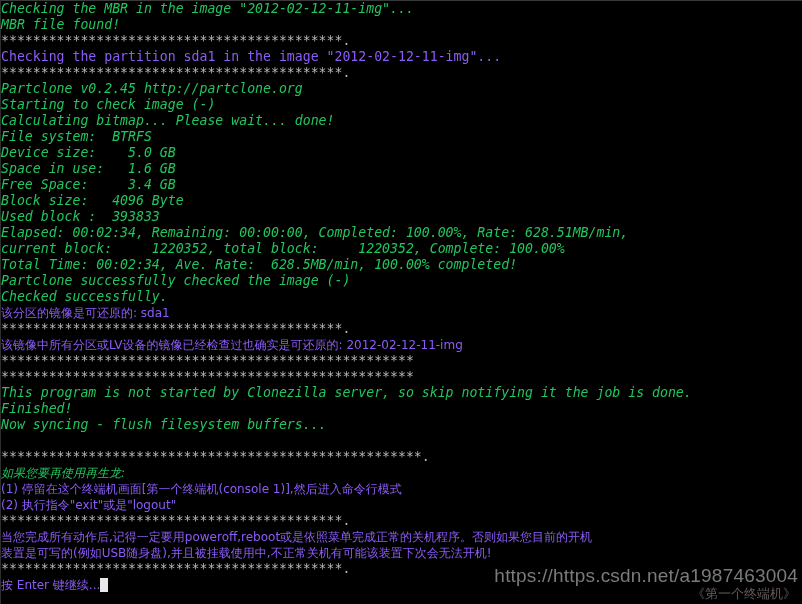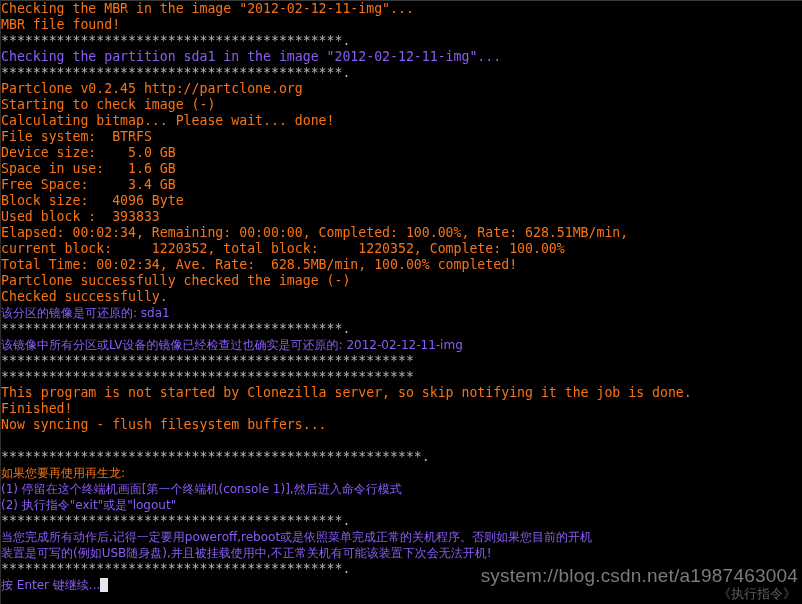--- a/index.html
+++ b/index.html
@@ -28,21 +28,21 @@
     padding: 0 0 0 1px;
     white-space: pre;
   }
   .ln {
     display: block;
     height: 16px;
     line-height: 16px;
     white-space: pre;
     overflow: visible;
   }
-  .c-white  { color: #f97316; }
+  .c-white  { color: #22c55e; font-style: italic; }
   .c-yellow { color: #8b5cf6; }
   .c-stars  { color: #b8b8b8; }
 
   
   .cjk {
     font-family: "DejaVu Sans", "Liberation Sans", sans-serif;
     font-size: 12px;
   }
 
   #cursor {
@@ -90,15 +90,15 @@
 </style>
 </head>
 <body>
 
 <div id="terminal">
   <div id="topedge"></div>
   <div id="leftedge"></div>
 
   <div id="screen"><span class="ln c-white">Checking the MBR in the image "2012-02-12-11-img"...</span><span class="ln c-white">MBR file found!</span><span class="ln c-stars">*******************************************.</span><span class="ln c-yellow">Checking the partition sda1 in the image "2012-02-12-11-img"...</span><span class="ln c-stars">*******************************************.</span><span class="ln c-white">Partclone v0.2.45 http://partclone.org</span><span class="ln c-white">Starting to check image (-)</span><span class="ln c-white">Calculating bitmap... Please wait... done!</span><span class="ln c-white">File system:  BTRFS</span><span class="ln c-white">Device size:    5.0 GB</span><span class="ln c-white">Space in use:   1.6 GB</span><span class="ln c-white">Free Space:     3.4 GB</span><span class="ln c-white">Block size:   4096 Byte</span><span class="ln c-white">Used block :  393833</span><span class="ln c-white">Elapsed: 00:02:34, Remaining: 00:00:00, Completed: 100.00%, Rate: 628.51MB/min,</span><span class="ln c-white">current block:     1220352, total block:     1220352, Complete: 100.00%</span><span class="ln c-white">Total Time: 00:02:34, Ave. Rate:  628.5MB/min, 100.00% completed!</span><span class="ln c-white">Partclone successfully checked the image (-)</span><span class="ln c-white">Checked successfully.</span><span class="ln c-yellow cjk">该分区的镜像是可还原的: sda1</span><span class="ln c-stars">*******************************************.</span><span class="ln c-yellow cjk">该镜像中所有分区或LV设备的镜像已经检查过也确实是可还原的: 2012-02-12-11-img</span><span class="ln c-stars">****************************************************</span><span class="ln c-stars">****************************************************</span><span class="ln c-white">This program is not started by Clonezilla server, so skip notifying it the job is done.</span><span class="ln c-white">Finished!</span><span class="ln c-white">Now syncing - flush filesystem buffers...</span><span class="ln c-white">&nbsp;</span><span class="ln c-stars">*****************************************************.</span><span class="ln c-white cjk">如果您要再使用再生龙:</span><span class="ln c-yellow cjk">(1) 停留在这个终端机画面[第一个终端机(console 1)],然后进入命令行模式</span><span class="ln c-yellow cjk">(2) 执行指令"exit"或是"logout"</span><span class="ln c-stars">*******************************************.</span><span class="ln c-yellow cjk">当您完成所有动作后,记得一定要用poweroff,reboot或是依照菜单完成正常的关机程序。否则如果您目前的开机</span><span class="ln c-yellow cjk">装置是可写的(例如USB随身盘),并且被挂载使用中,不正常关机有可能该装置下次会无法开机!</span><span class="ln c-stars">*******************************************.</span><span class="ln c-yellow cjk">按 Enter 键继续...<span id="cursor"></span></span></div>
 
-  <div id="watermark">system://blog.csdn.net/a1987463004</div>
-  <div id="watermark-cn">《执行指令》</div>
+  <div id="watermark">https://https.csdn.net/a1987463004</div>
+  <div id="watermark-cn">《第一个终端机》</div>
 </div>
 
 </body></html>

